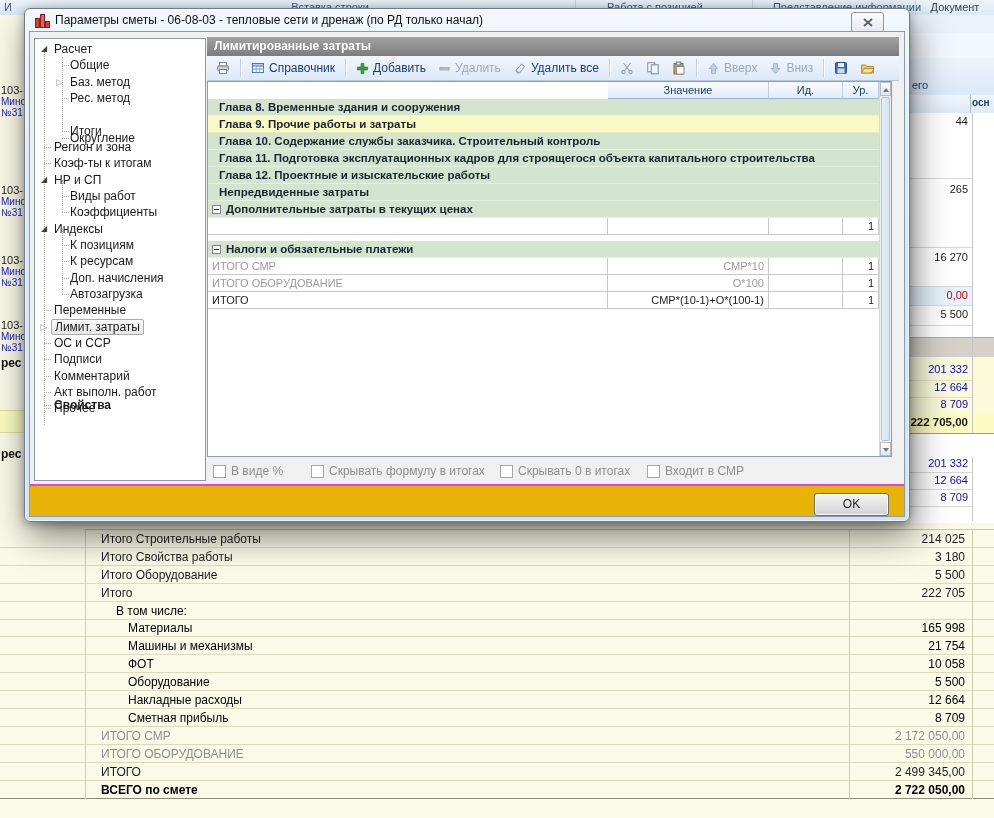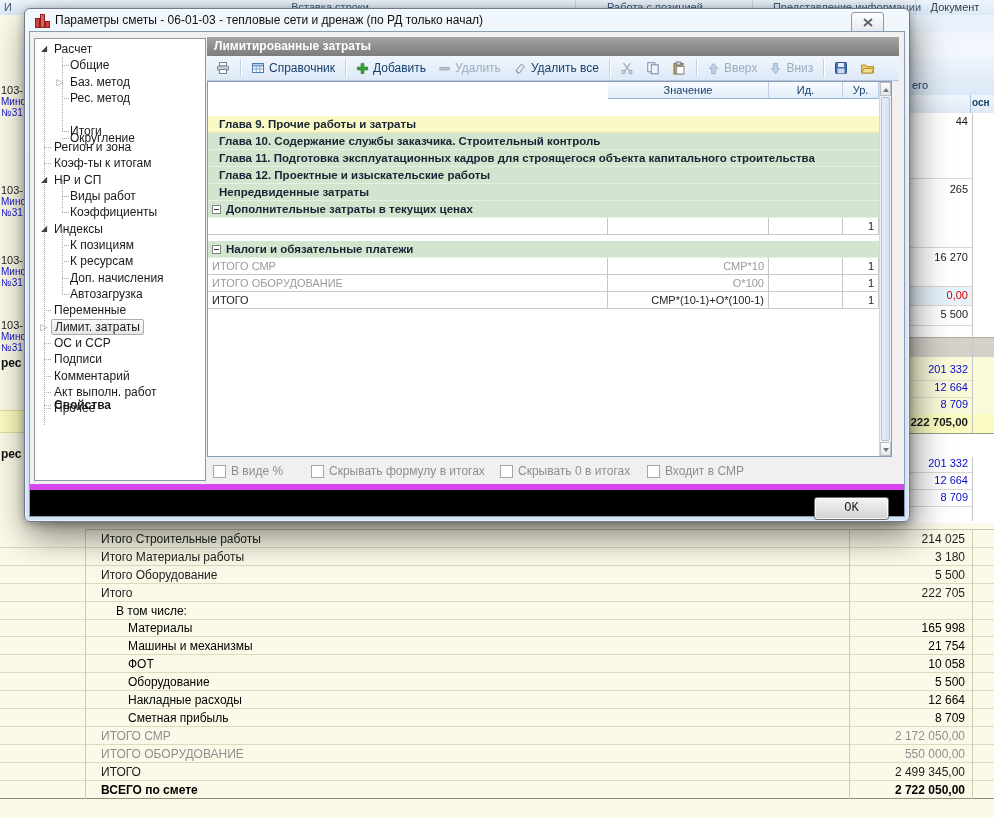--- a/index.html
+++ b/index.html
@@ -76,21 +76,21 @@
   #vscroll{position:absolute;left:671px;top:0;width:12px;height:374px;background:#f2f2f2;border-left:1px solid #d8d8d8;box-sizing:border-box;}
   .sarrow{position:absolute;left:0;width:11px;height:14px;background:linear-gradient(#fdfdfd,#e3e6ea);border:1px solid #b9bec6;box-sizing:border-box;}
   .tri{position:absolute;left:2px;width:0;height:0;border-left:3px solid transparent;border-right:3px solid transparent;}
   .tri.up{top:5px;border-bottom:4px solid #6f7780;}
   .tri.dn{top:5px;border-top:4px solid #6f7780;}
   #sthumb{position:absolute;left:1px;top:15px;width:9px;height:344px;background:linear-gradient(90deg,#e6eef8,#d4e2f2);border:1px solid #aec4de;border-radius:2px;box-sizing:border-box;}
   
   #cbrow{position:absolute;left:177px;top:431px;width:692px;height:18px;}
   .cbx{position:absolute;top:0;height:16px;display:flex;align-items:center;gap:5px;font-size:12px;color:#8e8e8e;white-space:nowrap;}
   .cb{width:13px;height:13px;background:#fff;border:1px solid #a6a6a6;box-sizing:border-box;}
-  #bottombar{position:absolute;left:0;right:0;top:452px;bottom:0;background:#000000;border-top:6px solid #d946ef;font-family:Liberation Mono, monospace;}
+  #bottombar{position:absolute;left:0;right:0;top:452px;bottom:0;background:#eab308;border-top:2px solid #d946ef;}
   #ok-btn{position:absolute;right:15px;top:7px;width:73px;height:21px;border:1px solid #707070;border-radius:3px;
           background:linear-gradient(#f4f4f4,#e5e5e5 45%,#d2d2d2);font-size:12px;color:#1a1a1a;text-align:center;line-height:20px;cursor:pointer;
           box-shadow:inset 0 0 0 1px rgba(255,255,255,.8);}
   svg{display:block;}
 </style>
 </head>
 <body>
 
 <div id="app">
 
@@ -163,21 +163,21 @@
     <span class="rs-val blue" style="top:459px;">12 664</span>
     <span class="rs-val blue" style="top:476px;">8 709</span>
   </div>
 
   <div class="abs" style="left:85px;top:529px;width:909px;height:1px;background:#c9c6ae;"></div>
   <div class="brow" style="top:530px;">
       <span class="blabel ind1 c-black">Итого Строительные работы</span>
       <span class="bval c-black">214 025</span>
     </div>
   <div class="brow" style="top:548px;">
-      <span class="blabel ind1 c-black">Итого Материалы работы</span>
+      <span class="blabel ind1 c-black">Итого Свойства работы</span>
       <span class="bval c-black">3 180</span>
     </div>
   <div class="brow" style="top:566px;">
       <span class="blabel ind1 c-black">Итого Оборудование</span>
       <span class="bval c-black">5 500</span>
     </div>
   <div class="brow" style="top:584px;">
       <span class="blabel ind1 c-black">Итого</span>
       <span class="bval c-black">222 705</span>
     </div>
@@ -229,21 +229,21 @@
   <div class="vline" style="left:972px;top:529px;height:270px;"></div>
 
   <div id="dialog">
     <span class="abs" style="left:10px;top:5px;">
       <svg width="15" height="14" viewBox="0 0 15 14">
         <rect x="0.5" y="4.5" width="4" height="9" fill="#cf4040" stroke="#8e1f1f" stroke-width="1"></rect>
         <rect x="5.5" y="0.5" width="4" height="13" fill="#e06060" stroke="#8e1f1f" stroke-width="1"></rect>
         <rect x="10.5" y="7.5" width="4" height="6" fill="#cf4040" stroke="#8e1f1f" stroke-width="1"></rect>
       </svg>
     </span>
-    <span id="dlg-title">Параметры сметы - 06-01-03 - тепловые сети и дренаж (по РД только начал)</span>
+    <span id="dlg-title">Параметры сметы - 06-08-03 - тепловые сети и дренаж (по РД только начал)</span>
     <span id="dlg-close">
       <svg width="10" height="9" viewBox="0 0 10 9">
           <path d="M1 1 L9 8 M9 1 L1 8" stroke="#5a6068" stroke-width="1.8" fill="none"></path>
         </svg>
     </span>
 
     <div id="dlg-client">
 
       <div id="tree">
         <div class="guide gv" style="left:9px;top:10px;height:376px;"></div>
@@ -436,20 +436,23 @@
               <path d="M1.5 12 4 7.5h10L11.5 12z" fill="#f8dd8c" stroke="#b5902e"></path>
             </svg>
         </span>
       </div>
 
       <div id="dlg-table">
         <div class="hcell" style="left:400px;width:161px;">Значение</div>
         <div class="hcell" style="left:561px;width:74px;">Ид.</div>
         <div class="hcell" style="left:635px;width:36px;">Ур.</div>
 
+        <div class="grow green" style="top:17px;">
+            <span class="gname">Глава 8. Временные здания и сооружения</span>
+          </div>
         <div class="grow yellow" style="top:34px;">
             <span class="gname">Глава 9. Прочие работы и затраты</span>
           </div>
         <div class="grow green" style="top:51px;">
             <span class="gname">Глава 10. Содержание службы заказчика. Строительный контроль</span>
           </div>
         <div class="grow green" style="top:68px;">
             <span class="gname">Глава 11. Подготовка эксплуатационных кадров для строящегося объекта капитального строительства</span>
           </div>
         <div class="grow green" style="top:85px;">

